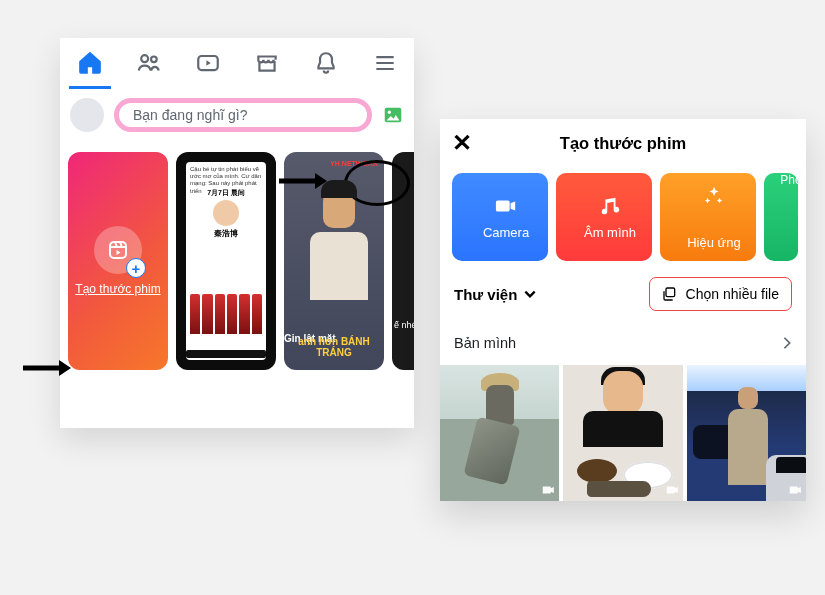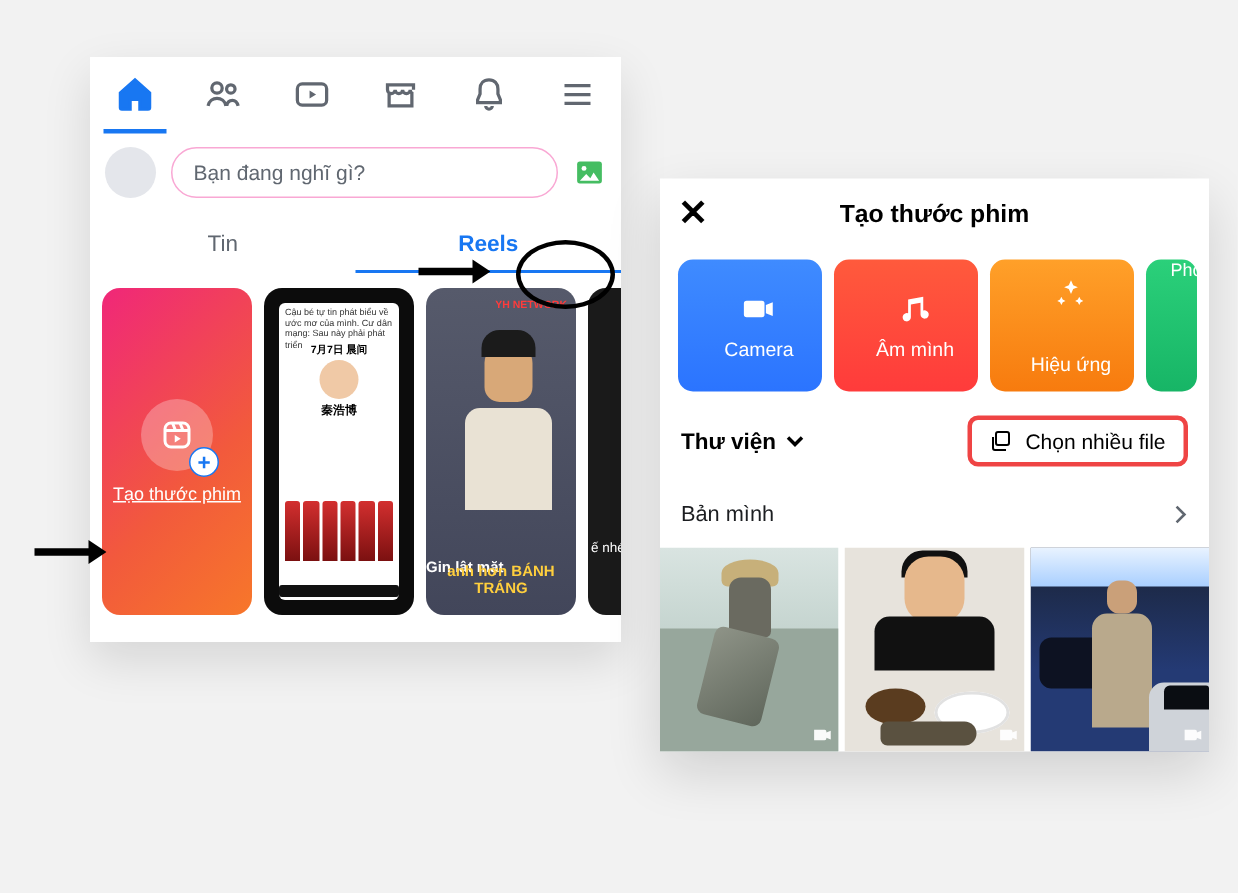--- a/index.html
+++ b/index.html
@@ -13,21 +13,21 @@
   }
 
   .topnav { height: 50px; display: flex; align-items: center; justify-content: space-around; border-bottom: 1px solid transparent; }
   .topnav .slot { width: 58px; height: 50px; display:flex; align-items:center; justify-content:center; position:relative; }
   .topnav .slot.active::after { content:""; position:absolute; bottom:-1px; left:8px; right:8px; height:3px; background:#1877f2; }
   .topnav svg { width: 26px; height: 26px; stroke:#616770; fill:none; stroke-width:2; }
   .topnav .slot.active svg { stroke:#1877f2; fill:#1877f2; }
 
   .composer { height:54px; display:flex; align-items:center; padding:0 10px; gap:10px; }
   .avatar { width:34px; height:34px; border-radius:50%; background:#e4e6eb; }
-  .composer-pill { flex:1; height:34px; border:1px solid #f9a8d4; border-radius:20px; display:flex; align-items:center; padding:0 14px; color:#606770; font-size:14px; }
+  .composer-pill { flex:1; height:34px; border:5px solid #f9a8d4; border-radius:20px; display:flex; align-items:center; padding:0 14px; color:#606770; font-size:14px; }
   .photo-ic { width:22px; height:22px; }
 
   .tabs2 { height:40px; display:flex; position:relative; }
   .tabs2 .t { flex:1; display:flex; align-items:center; justify-content:center; font-size:15px; color:#606770; font-weight:500; }
   .tabs2 .t.reels { color:#1877f2; font-weight:600; }
   .tabs2::after { content:""; position:absolute; bottom:0; left:50%; right:0; height:2px; background:#1877f2; }
 
   .reels-row { display:flex; gap:8px; padding:10px 8px; overflow:hidden; }
   .reel-card { width:100px; height:218px; border-radius:12px; overflow:hidden; position:relative; flex-shrink:0;text-decoration:underline; }
   .reel-create { background: linear-gradient(135deg,#f02779 0%, #f25a3c 60%, #f7772a 100%); display:flex; flex-direction:column; align-items:center; justify-content:center; color:#fff; font-size:12px; gap:8px; text-align:center; }
@@ -67,21 +67,21 @@
   .tile { width:96px; height:88px; border-radius:10px; display:flex; flex-direction:column; align-items:center; justify-content:center; color:#fff; font-size:13px; gap:8px; flex-shrink:0;padding-left:12px; }
   .tile svg { width:22px; height:22px; fill:#fff; }
   .tile.cam { background:linear-gradient(180deg,#3f8bff,#2b74ff); }
   .tile.mus { background:linear-gradient(180deg,#ff5a3c,#ff3b3b); }
   .tile.eff { background:linear-gradient(180deg,#ffa029,#f77b0e);gap:28px; }
   .tile.greenslice { width:34px; background:linear-gradient(180deg,#2bd07a,#17b566); display:flex; align-items:center; justify-content:flex-start; padding-left:20px; font-size:12px; }
 
   .lib-row { display:flex; align-items:center; justify-content:space-between; padding:4px 14px 12px 14px; }
   .lib-left { display:flex; align-items:center; gap:6px; font-weight:600; font-size:15px; }
   .lib-left svg { width:14px; height:14px; }
-  .chip { height:34px; border:3px solid #ef4444; border-radius:7px; background:#fff; display:flex; align-items:center; gap:8px; padding:0 12px; font-size:14px; }
+  .chip { height:34px; border:1px solid #ef4444; border-radius:7px; background:#fff; display:flex; align-items:center; gap:8px; padding:0 12px; font-size:14px; }
   .chip svg { width:16px; height:16px; }
 
   .draft-row { display:flex; align-items:center; justify-content:space-between; height:40px; padding:0 14px; font-size:14.5px; color:#1c1e21; }
   .draft-row svg { width:10px; height:14px; }
 
   .gallery { display:flex; gap:4px; margin-top:2px; }
   .g { flex:1; height:136px; position:relative; overflow:hidden; }
   .g .sky { position:absolute; inset:0; background:linear-gradient(#d9e4e1,#a8beb6); }
   .g .water { position:absolute; left:0; right:0; bottom:0; height:60%; background:#97a79c; }
   .g .person { position:absolute; left:50%; top:20px; width:28px; height:40px; margin-left:-14px; background:#6a6a60; border-radius:8px 8px 4px 4px; }
@@ -156,24 +156,20 @@
     </div>
     <span class="photo-ic">
       <svg viewBox="0 0 24 24">
           <rect x="3" y="4" width="18" height="16" rx="2" fill="#45bd62"></rect>
           <circle cx="8" cy="9" r="1.8" fill="#fff"></circle>
           <path d="M5 18l4.6-5 3 3.2L15 12l4 6z" fill="#fff"></path>
         </svg>
     </span>
   </div>
 
-  <div class="tabs2">
-    <div class="t">Tin</div>
-    <div class="t reels">Reels</div>
-  </div>
 
   <div class="reels-row">
     <div class="reel-card reel-create">
       <div class="ic-wrap">
         <svg viewBox="0 0 24 24" width="24" height="24">
             <rect x="4" y="4" width="16" height="16" rx="4" fill="none" stroke="#fff" stroke-width="2"></rect>
             <path d="M4 9h16M9 4l2 5M14 4l2 5" stroke="#fff" stroke-width="2"></path>
             <path d="M10.5 12v5l4-2.5z" fill="#fff"></path>
           </svg>
         <div class="plus">+</div>

